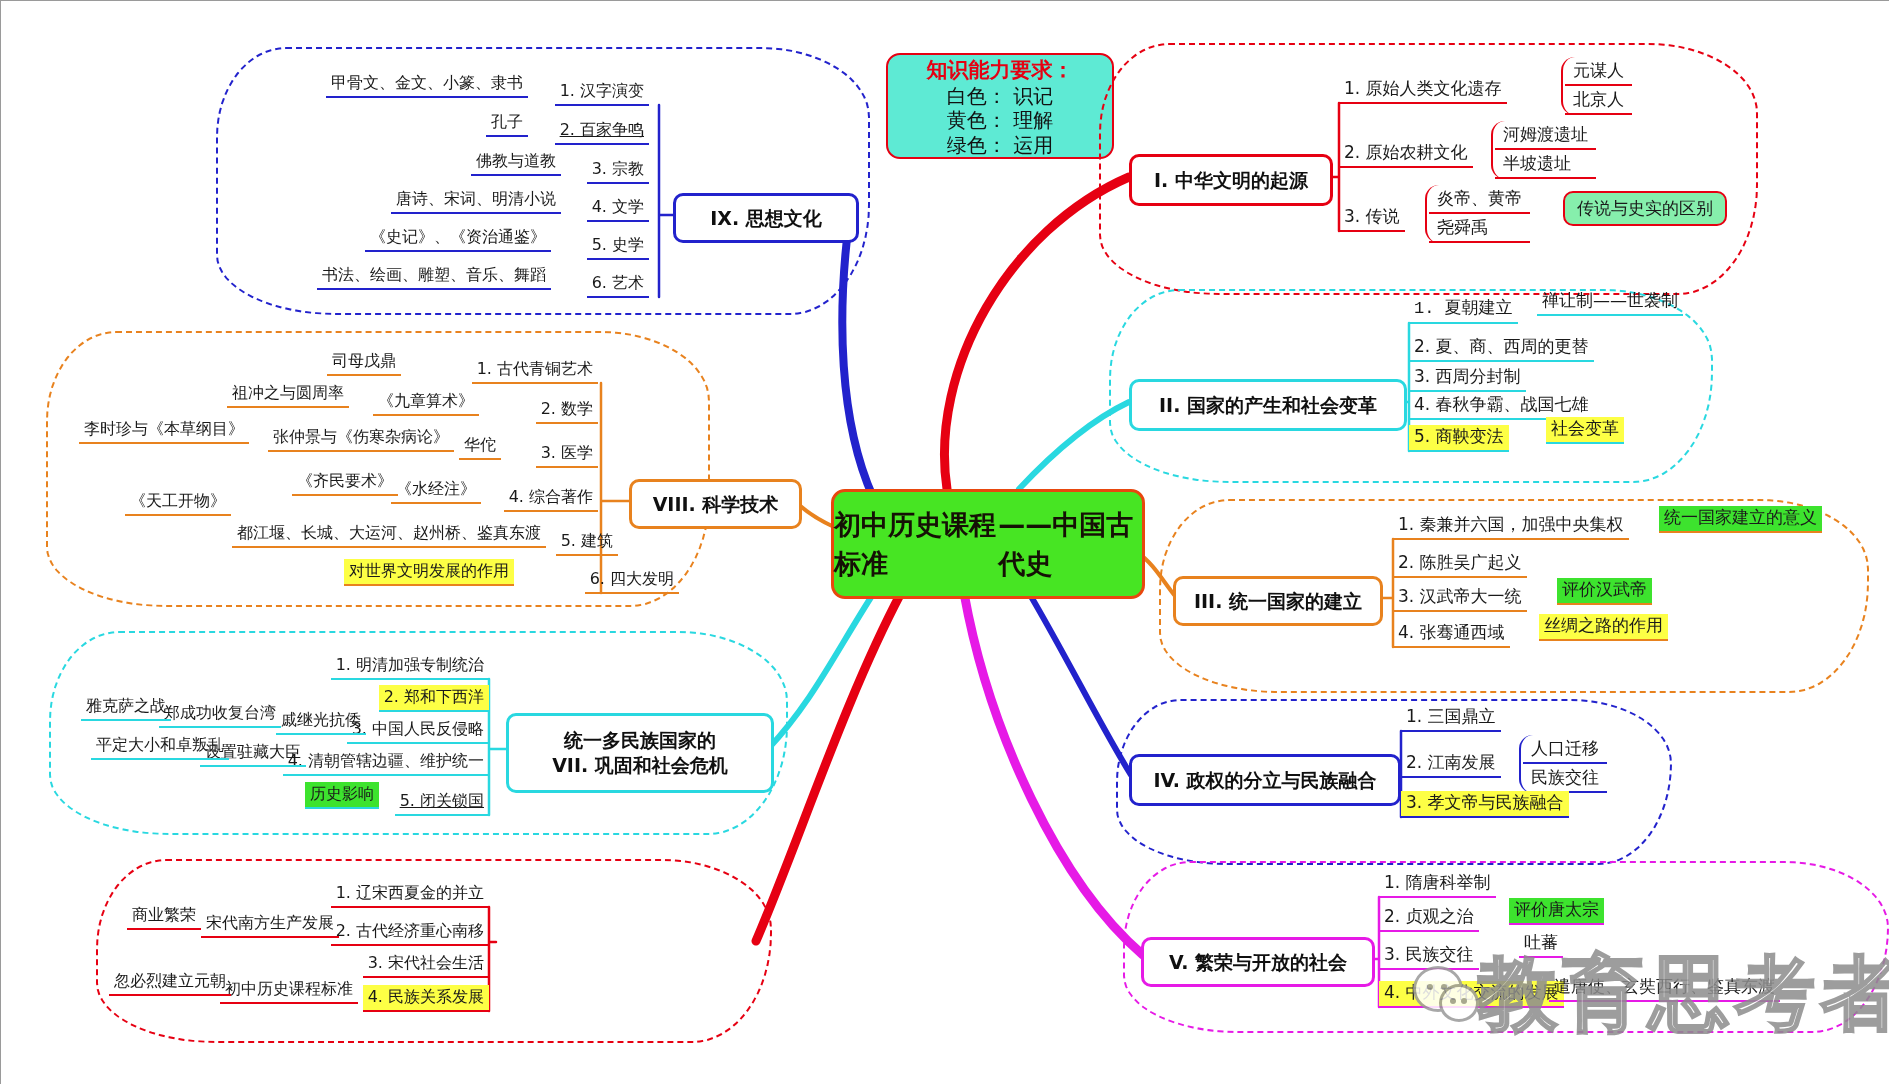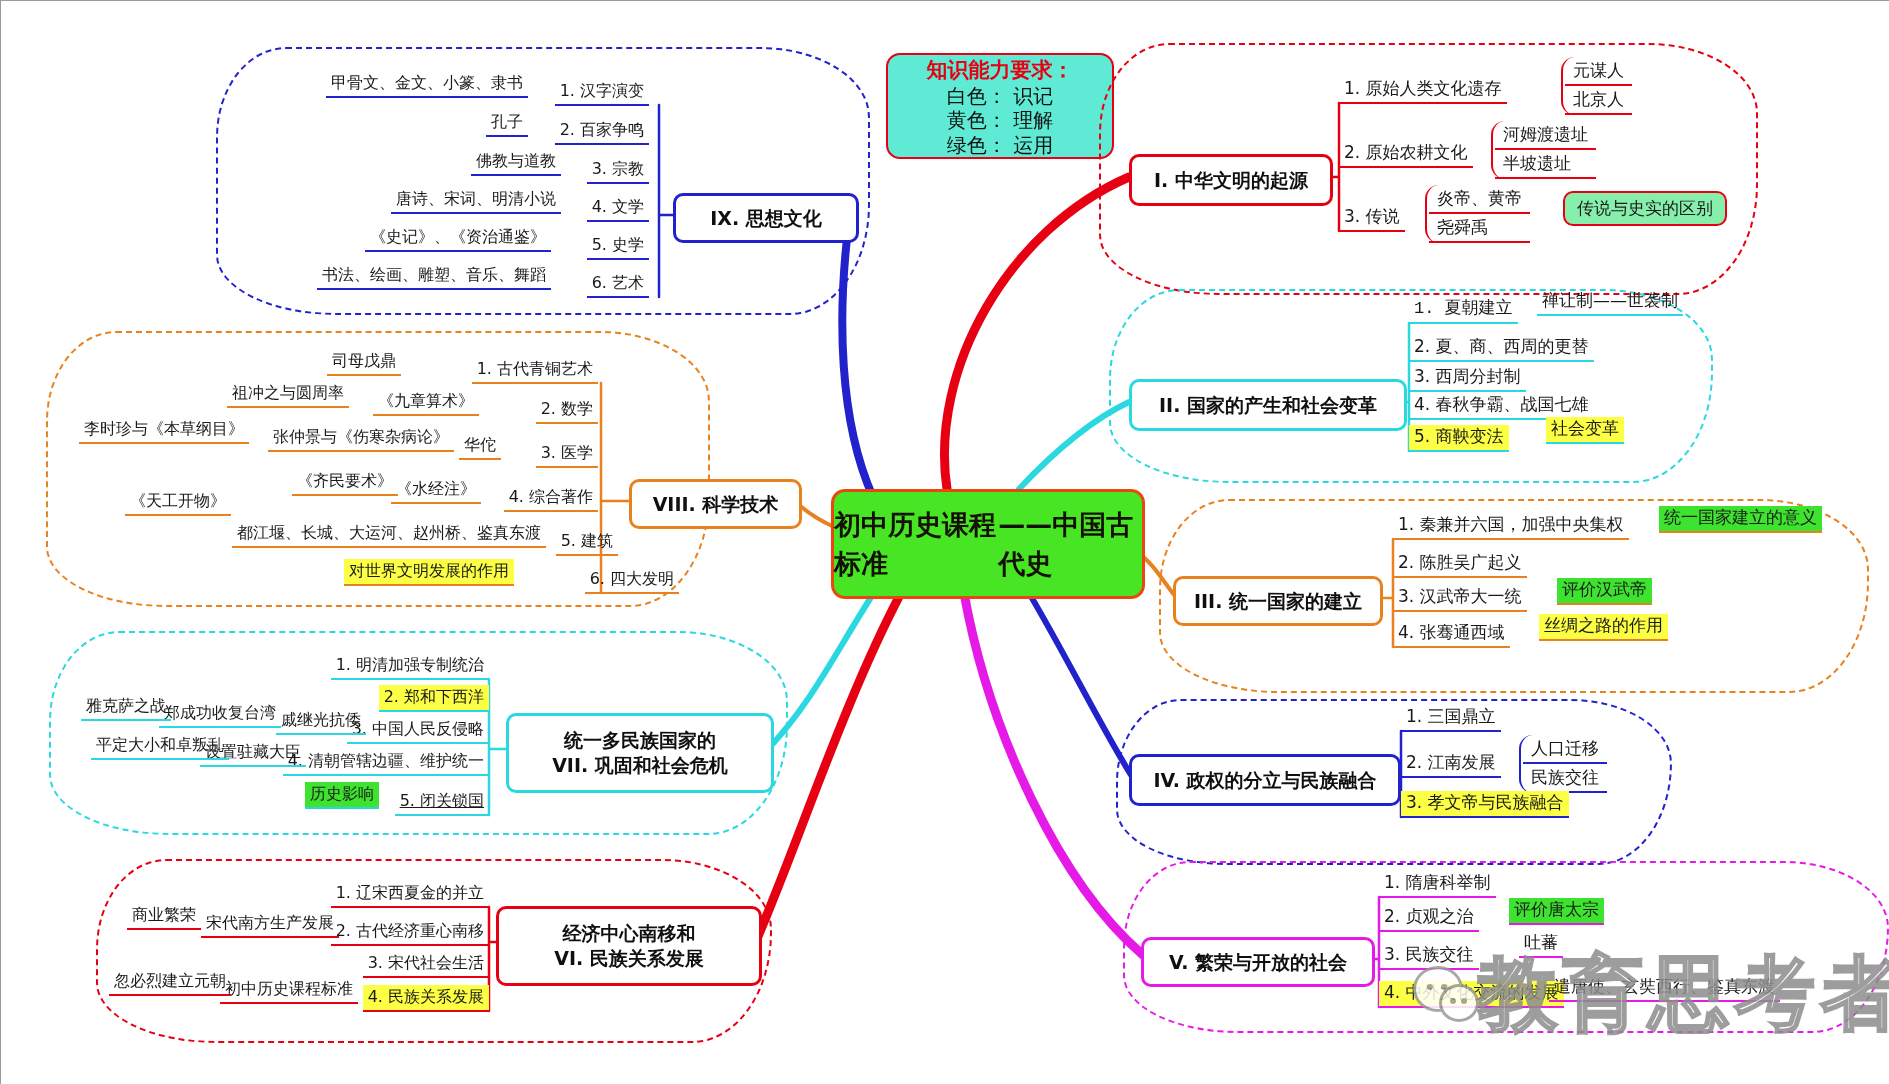--- a/index.html
+++ b/index.html
@@ -158,24 +158,20 @@
     <div class="lb" style="left:1378px;top:904px;">2. 贞观之治</div>
     <div class="lb hg" style="left:1508px;top:897px;">评价唐太宗</div>
     <div class="lb" style="left:1378px;top:942px;">3. 民族交往</div>
     <div class="lb" style="left:1518px;top:930px;">吐蕃</div>
     <div class="lb hy" style="left:1378px;top:980px;">4. 中外文化交流的发展</div>
     <div class="lb" style="left:1548px;top:974px;">遣唐使、玄奘西行、鉴真东渡</div>
   </div>
 
   <div class="branch b5">
     <div class="cloud" style="left:95px;top:858px;width:672px;height:180px;"></div>
-    <div class="node" style="left:495px;top:905px;width:260px;height:74px;">
-      <div>经济中心南移和</div>
-      <div>VI.  民族关系发展</div>
-    </div>
     <div class="lb sm" style="right:1401px;top:880px;">1. 辽宋西夏金的并立</div>
     <div class="lb sm" style="right:1401px;top:918px;">2. 古代经济重心南移</div>
     <div class="lb sm" style="right:1551px;top:910px;">宋代南方生产发展</div>
     <div class="lb sm" style="right:1689px;top:902px;">商业繁荣</div>
     <div class="lb sm" style="right:1401px;top:950px;">3. 宋代社会生活</div>
     <div class="lb sm hy" style="right:1401px;top:984px;">4. 民族关系发展</div>
     <div class="lb sm" style="right:1532px;top:976px;">初中历史课程标准</div>
     <div class="lb sm" style="right:1659px;top:968px;">忽必烈建立元朝</div>
   </div>
 
@@ -222,21 +218,21 @@
     <div class="lb sm hy" style="right:1376px;top:558px;">对世界文明发展的作用</div>
   </div>
 
   <div class="branch b8">
     <div class="cloud" style="left:215px;top:46px;width:650px;height:264px;"></div>
     <div class="node" style="left:672px;top:192px;width:180px;height:44px;">
         <span>IX. 思想文化</span>
       </div>
     <div class="lb sm" style="right:1241px;top:78px;">1. 汉字演变</div>
     <div class="lb sm" style="right:1362px;top:70px;">甲骨文、金文、小篆、隶书</div>
-    <div class="lb sm" style="right:1241px;top:117px;">2. 百家争鸣</div>
+    <div class="lb sm" style="right:1241px;top:117px;text-decoration:underline;">2. 百家争鸣</div>
     <div class="lb sm" style="right:1362px;top:109px;">孔子</div>
     <div class="lb sm" style="right:1241px;top:156px;">3. 宗教</div>
     <div class="lb sm" style="right:1329px;top:148px;">佛教与道教</div>
     <div class="lb sm" style="right:1241px;top:194px;">4. 文学</div>
     <div class="lb sm" style="right:1329px;top:186px;">唐诗、宋词、明清小说</div>
     <div class="lb sm" style="right:1241px;top:232px;">5. 史学</div>
     <div class="lb sm" style="right:1339px;top:224px;">《史记》、《资治通鉴》</div>
     <div class="lb sm" style="right:1241px;top:270px;">6. 艺术</div>
     <div class="lb sm" style="right:1339px;top:262px;">书法、绘画、雕塑、音乐、舞蹈</div>
   </div>

